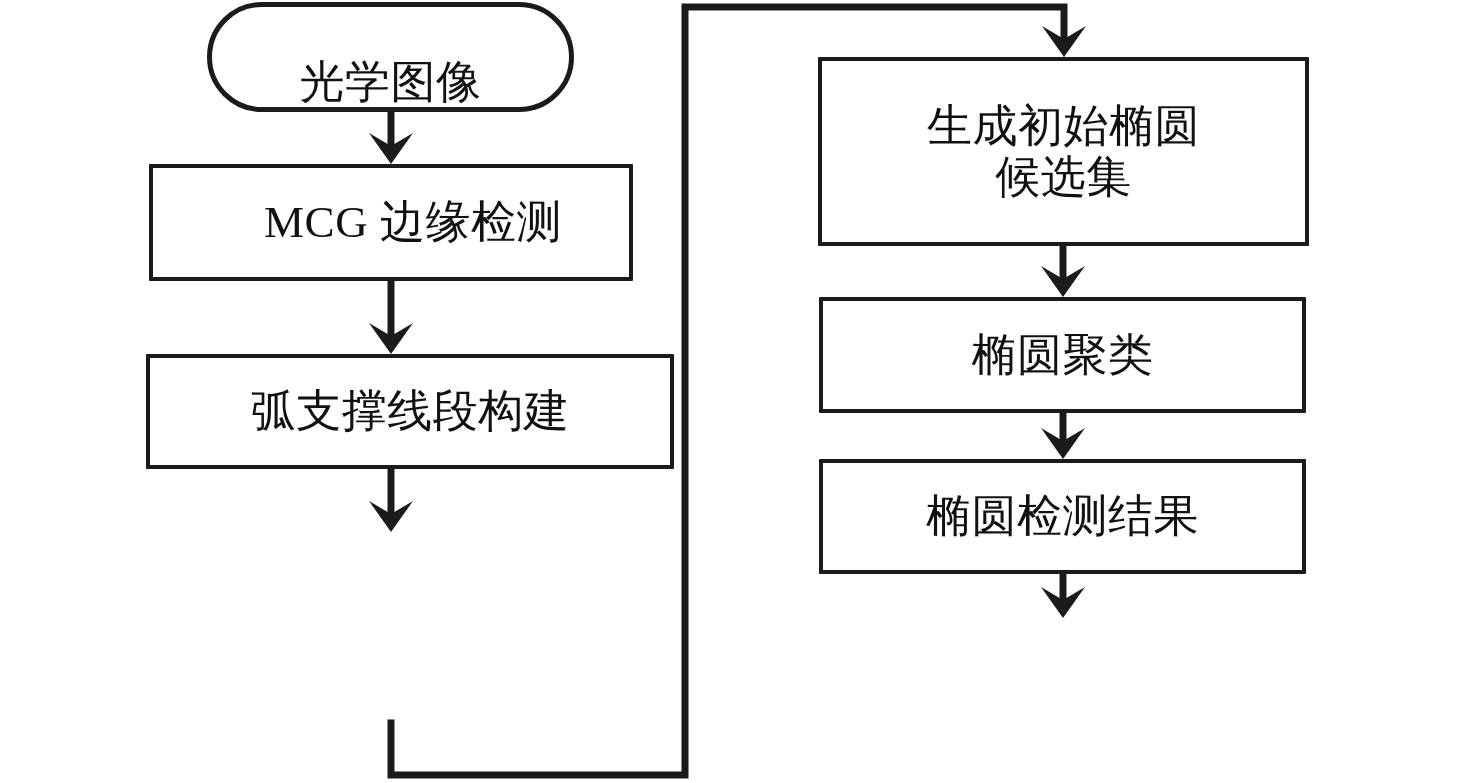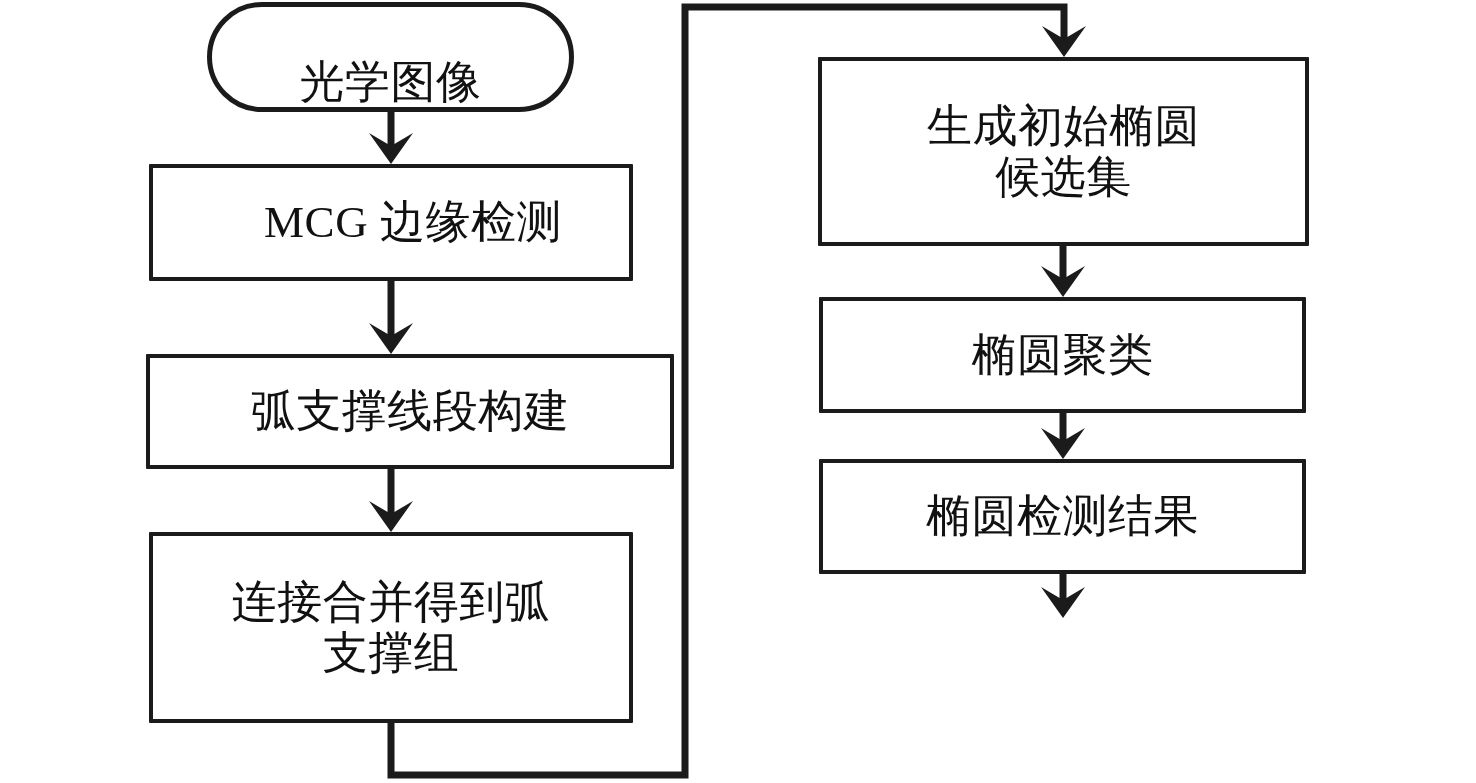--- a/index.html
+++ b/index.html
@@ -115,24 +115,20 @@
   </div>
 
   <div class="node process" id="node-mcg-edge">
     <span class="node-label">MCG 边缘检测</span>
   </div>
 
   <div class="node process" id="node-arc-support">
     <span class="node-label">弧支撑线段构建</span>
   </div>
 
-  <div class="node process" id="node-merge-groups">
-    <span class="node-label">连接合并得到弧
-支撑组</span>
-  </div>
 
   <div class="node process" id="node-init-candidates">
     <span class="node-label">生成初始椭圆
 候选集</span>
   </div>
 
   <div class="node process" id="node-cluster">
     <span class="node-label">椭圆聚类</span>
   </div>
 

